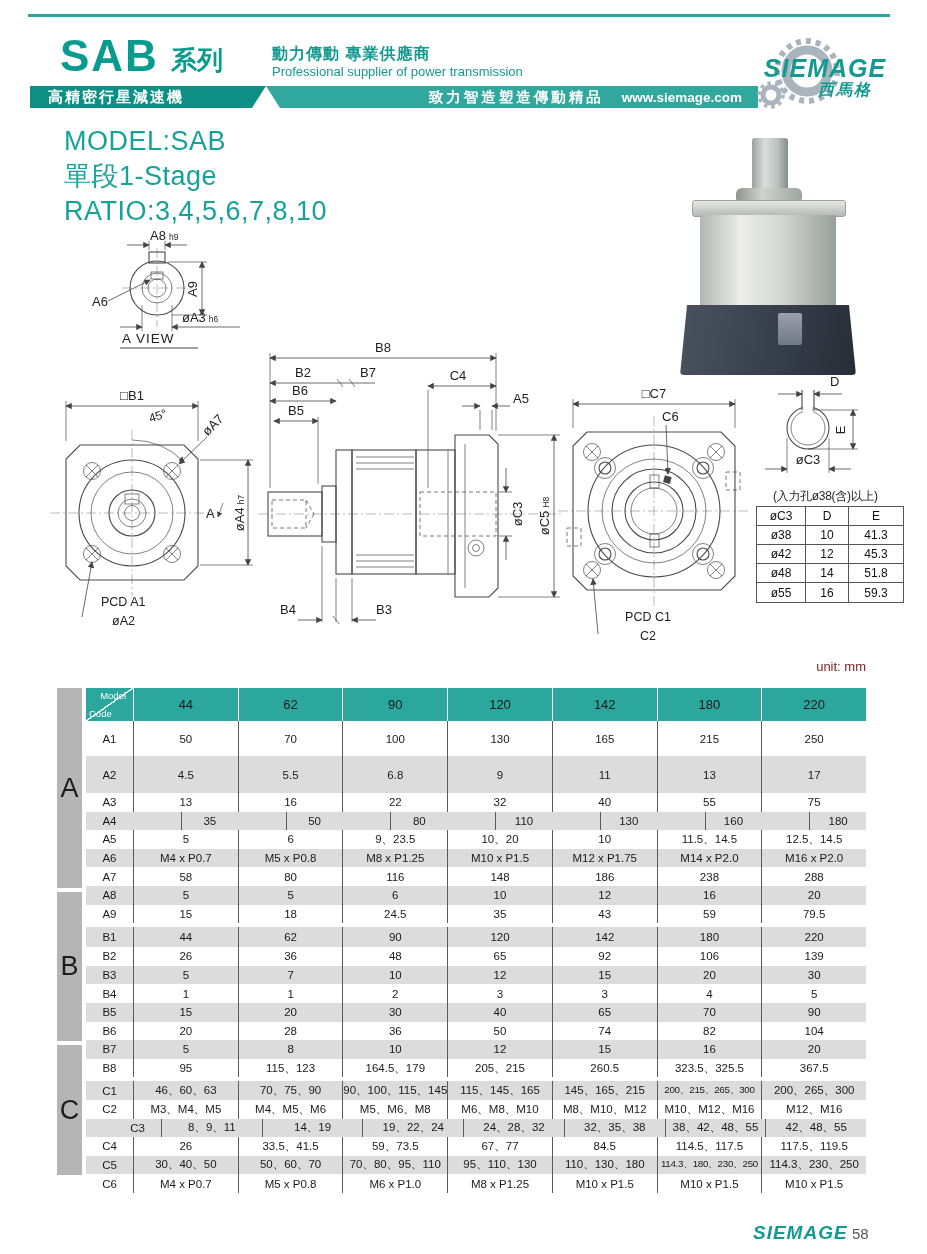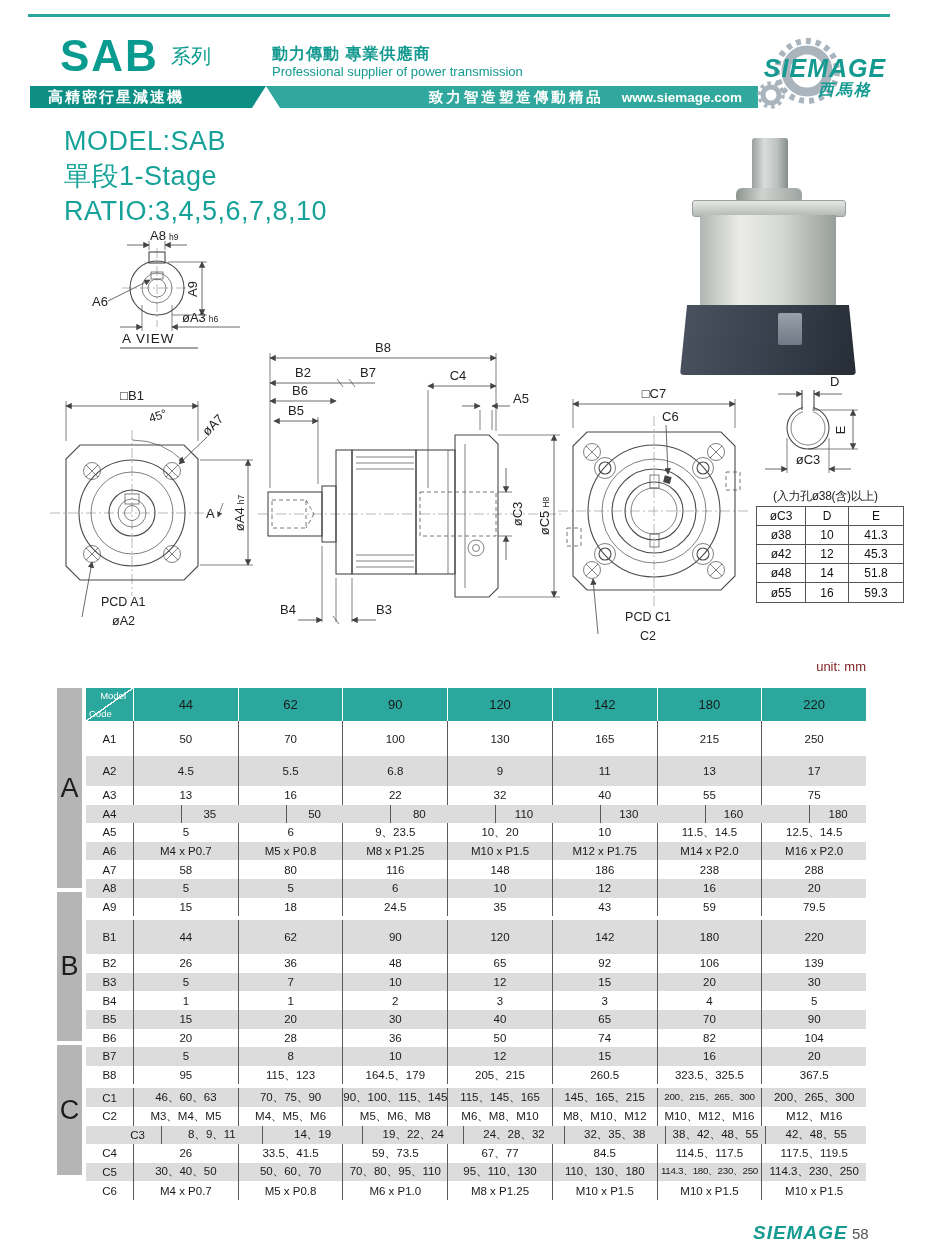--- a/index.html
+++ b/index.html
@@ -4,21 +4,21 @@
 <style>
   html,body{margin:0;padding:0;background:#fff}
   .page{position:relative;width:927px;height:1254px;background:#fff;overflow:hidden;
         font-family:"Liberation Sans",sans-serif;color:#222}
   .abs{position:absolute}
 
   
   .top-rule{left:28px;top:14px;width:862px;height:3px;background:#2aa79c}
   .sab-wrap{left:60px;top:34px;display:flex;align-items:flex-end;gap:12px;color:#0a9b90}
   .sab{font-size:44px;font-weight:bold;letter-spacing:2px;line-height:1}
-  .sab-suffix{font-size:20px;font-weight:normal;margin-bottom:8px}
+  .sab-suffix{font-size:26px;font-weight:bold;margin-bottom:0}
   .slogan{left:272px;top:44px;color:#149a90;line-height:1.25}
   .slogan-zh{font-size:16px;font-weight:bold;letter-spacing:1px}
   .slogan-en{font-size:13px;font-weight:normal}
   .band-dark{left:30px;top:86px;width:236px;height:22px;background:#0e8f85;
              clip-path:polygon(0 0,100% 0,calc(100% - 14px) 100%,0 100%);
              display:flex;align-items:center;padding-left:18px;box-sizing:border-box}
   .band-dark span{color:#fff;font-weight:bold;font-size:15px;letter-spacing:2px}
   .band-light{left:266px;top:86px;width:492px;height:22px;background:#31a89d;
               clip-path:polygon(0 0,100% 0,100% 100%,14px 100%);
               display:flex;align-items:center;justify-content:flex-end;gap:18px;
@@ -413,21 +413,21 @@
         <div class="dt-row" style="height: 35px;">
           <div class="cell code">A1</div>
           <div class="cell">50</div>
           <div class="cell">70</div>
           <div class="cell">100</div>
           <div class="cell">130</div>
           <div class="cell">165</div>
           <div class="cell">215</div>
           <div class="cell">250</div>
         </div>
-        <div class="dt-row shade" style="height: 30px;">
+        <div class="dt-row shade" style="height: 37px;">
           <div class="cell code">A2</div>
           <div class="cell">4.5</div>
           <div class="cell">5.5</div>
           <div class="cell">6.8</div>
           <div class="cell">9</div>
           <div class="cell">11</div>
           <div class="cell">13</div>
           <div class="cell">17</div>
         </div>
         <div class="dt-row" style="height: 18.6px;">
@@ -494,21 +494,21 @@
           <div class="cell code">A9</div>
           <div class="cell">15</div>
           <div class="cell">18</div>
           <div class="cell">24.5</div>
           <div class="cell">35</div>
           <div class="cell">43</div>
           <div class="cell">59</div>
           <div class="cell">79.5</div>
         </div>
         <div style="height: 4px;"></div>
-        <div class="dt-row shade" style="height: 34px; justify-content: space-between;">
+        <div class="dt-row shade" style="height: 20px; justify-content: space-between;">
           <div class="cell code">B1</div>
           <div class="cell">44</div>
           <div class="cell">62</div>
           <div class="cell">90</div>
           <div class="cell">120</div>
           <div class="cell">142</div>
           <div class="cell">180</div>
           <div class="cell">220</div>
         </div>
         <div class="dt-row" style="height: 18.6px;">

